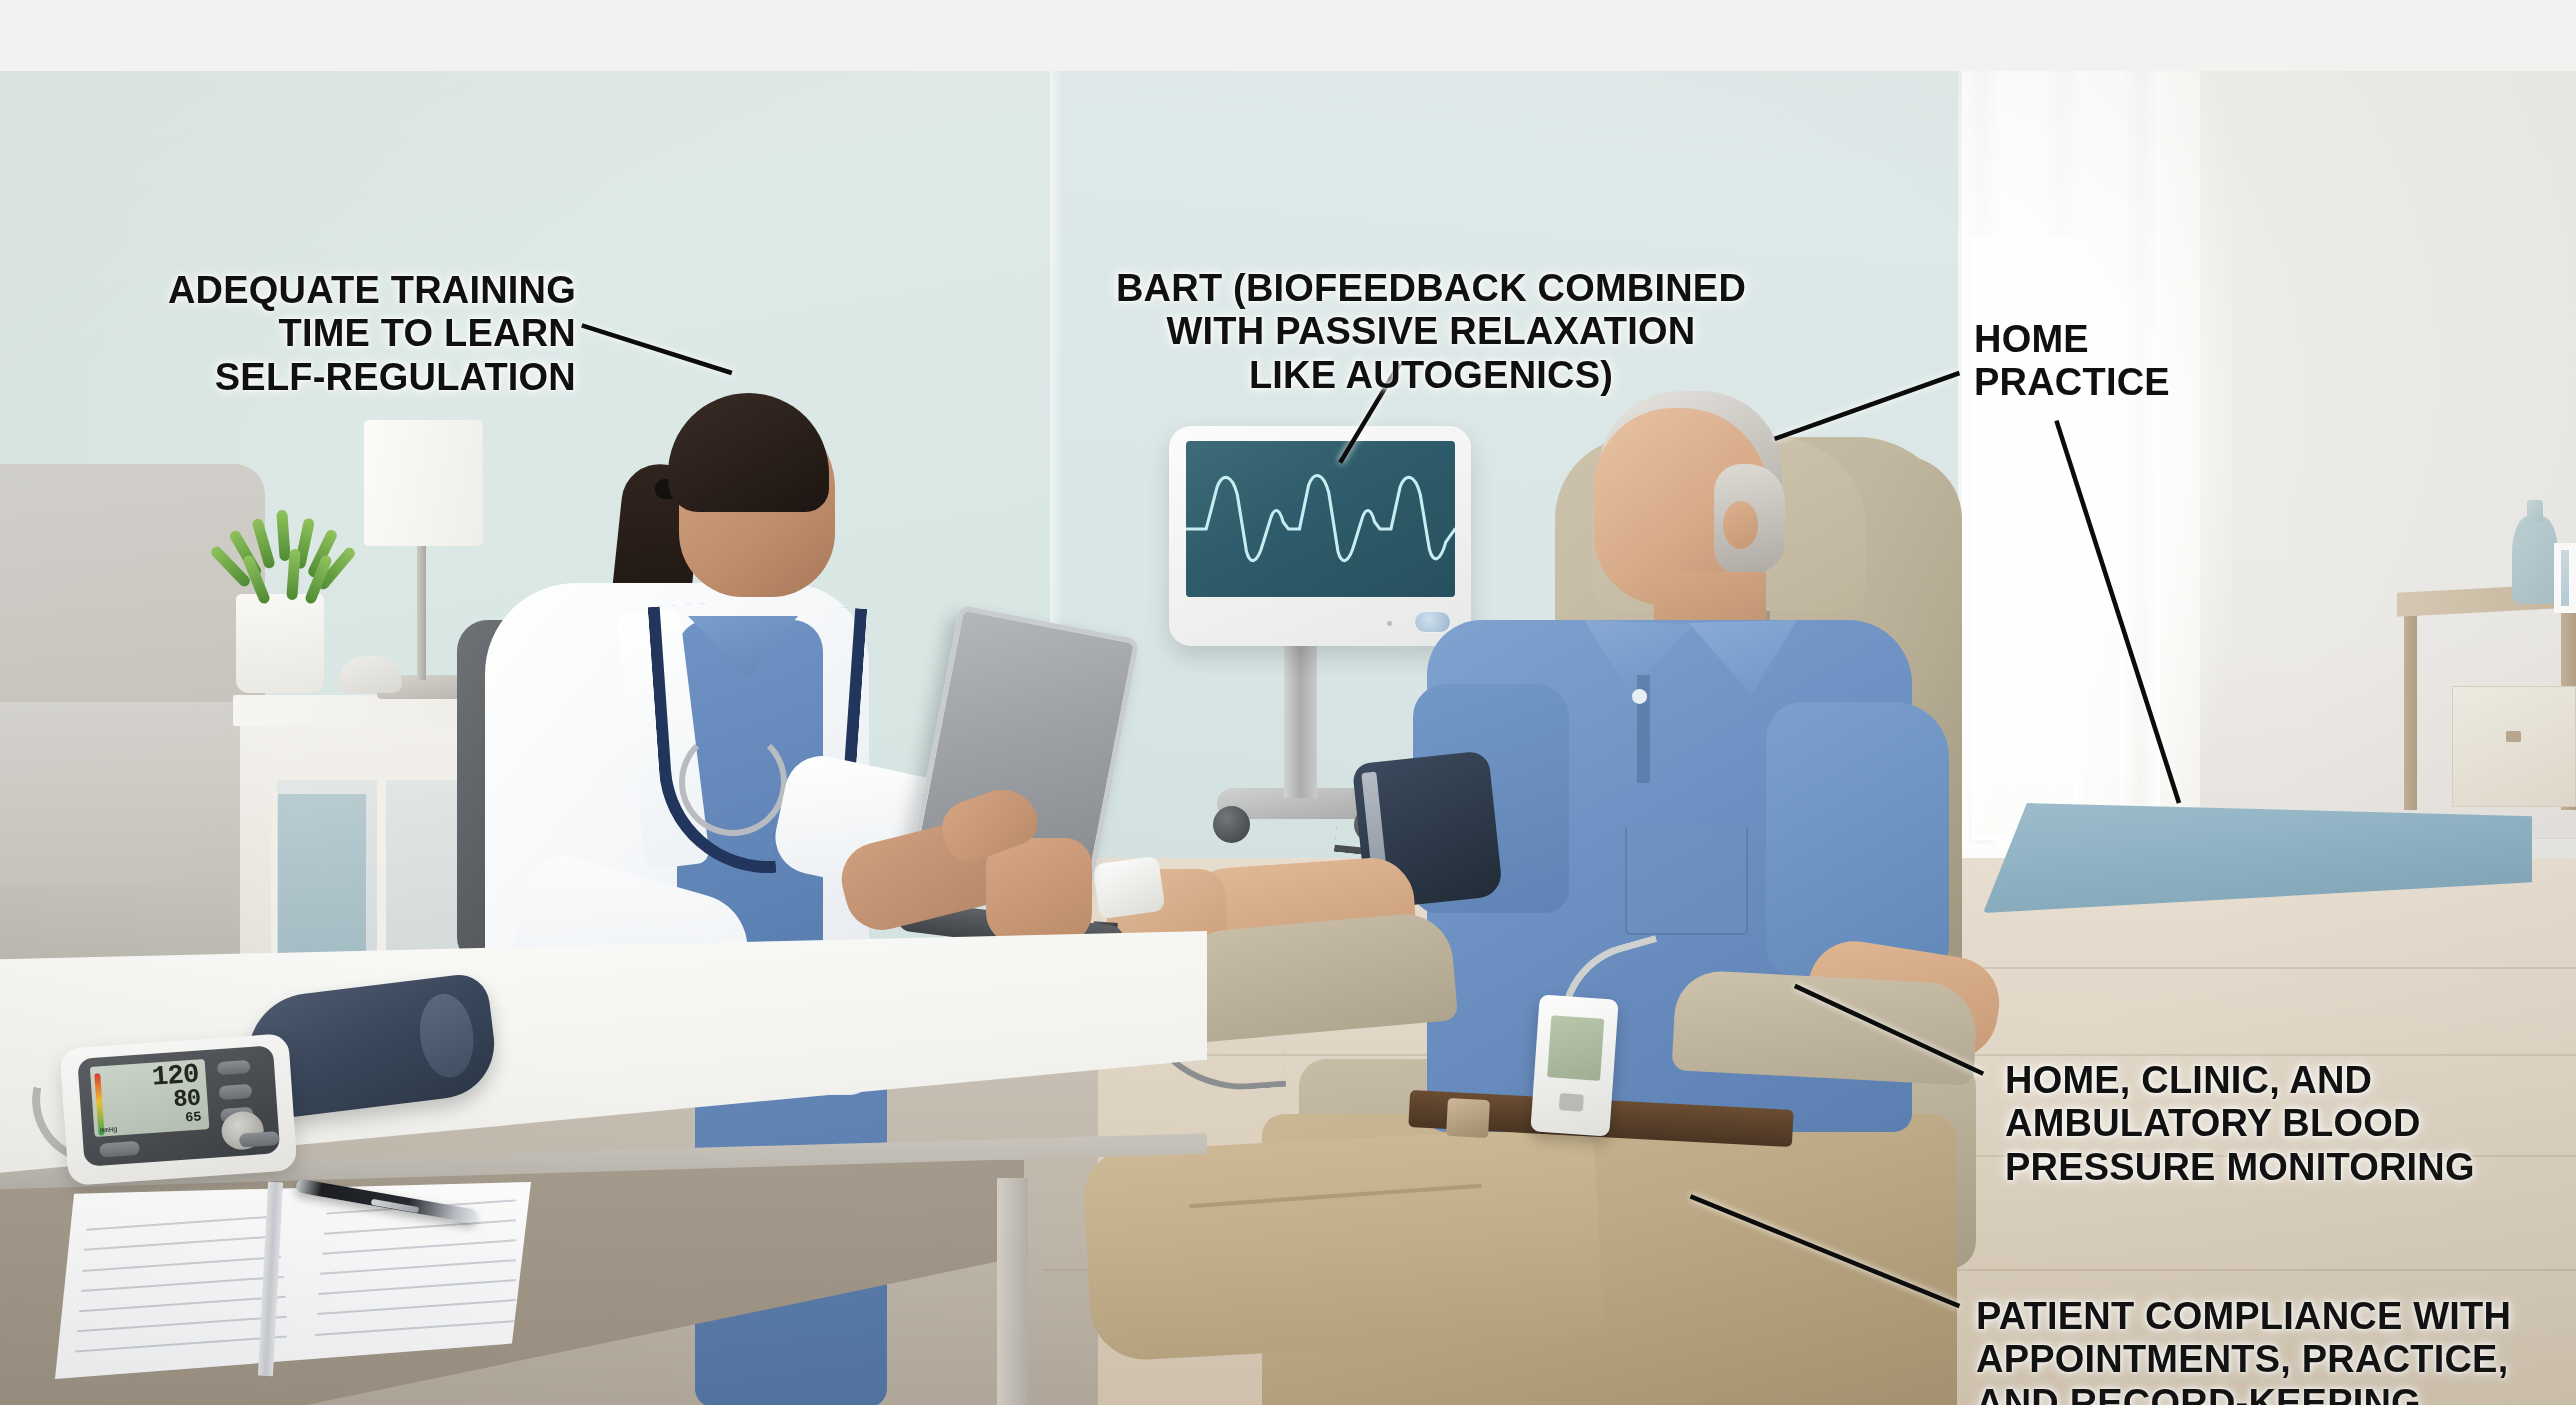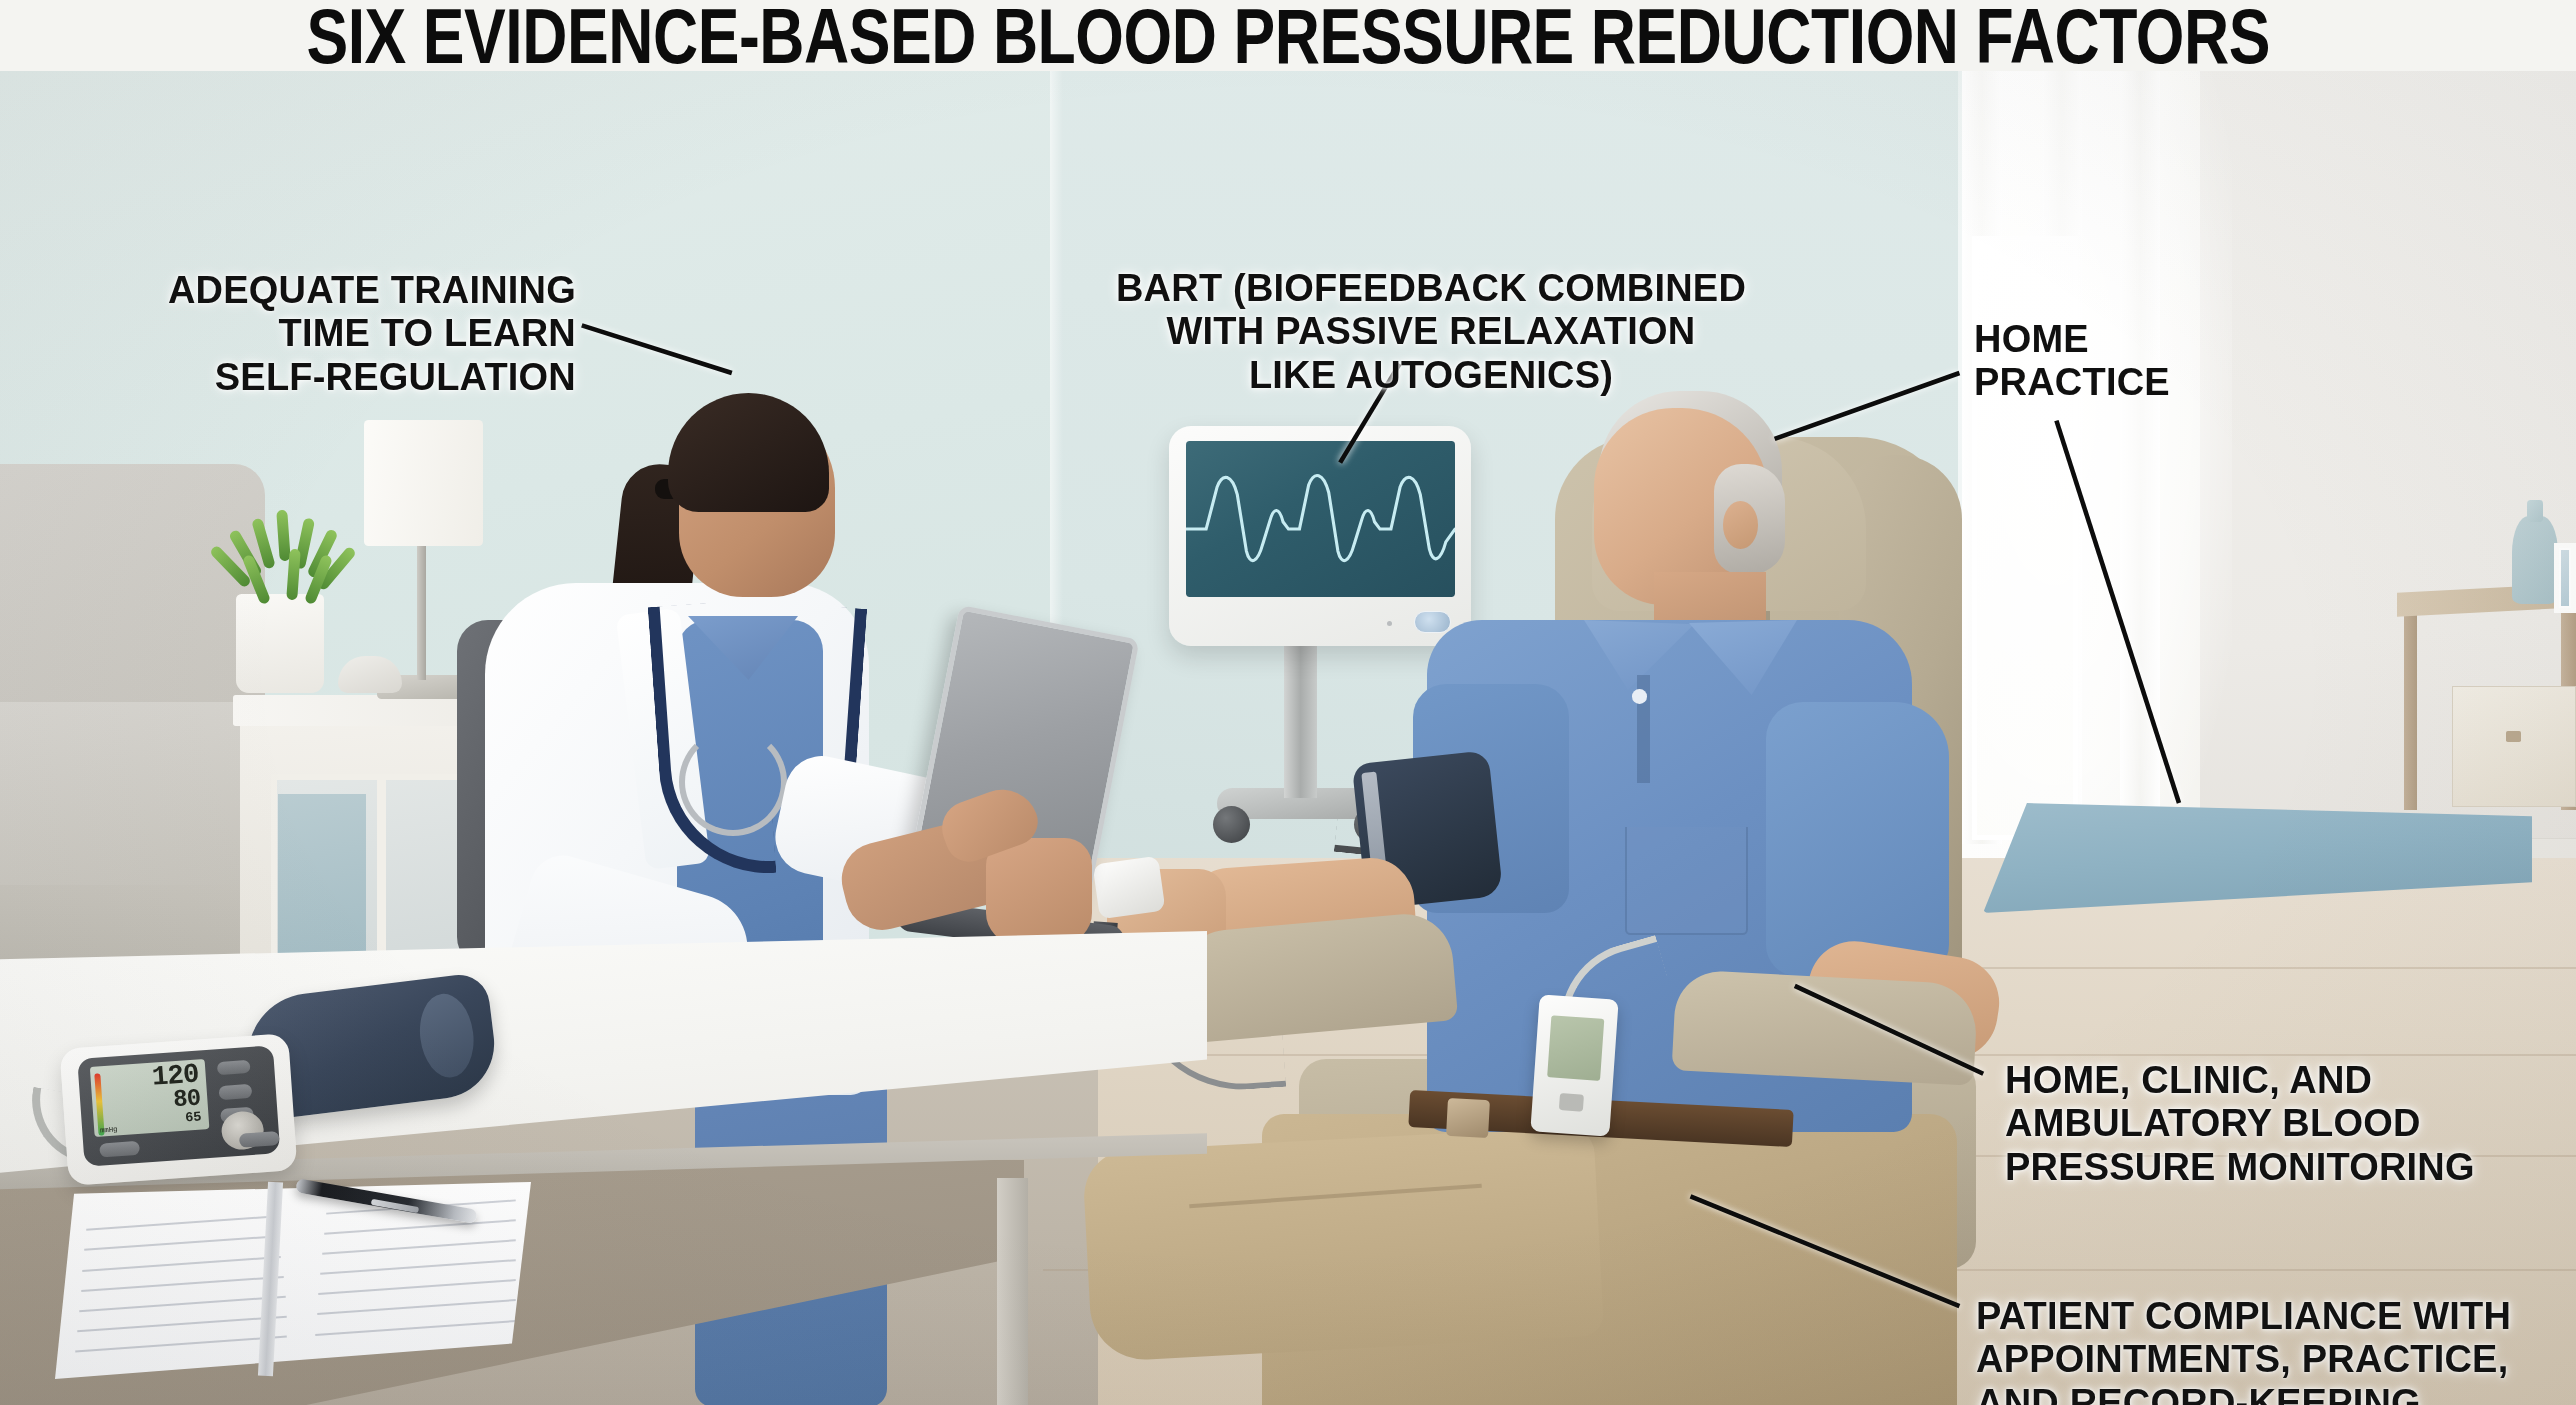--- a/index.html
+++ b/index.html
@@ -713,23 +713,20 @@
   #photo-overlay {
     position:absolute; inset:0; z-index:70; pointer-events:none;
     background:radial-gradient(ellipse at 50% 45%, rgba(255,255,255,0) 55%, rgba(60,60,55,.07) 100%);
   }
 </style>
 </head>
 <body>
 
 <div id="stage">
 
-  <div id="title-band">
-    <div id="title-text">SIX EVIDENCE-BASED BLOOD PRESSURE REDUCTION FACTORS</div>
-  </div>
 
   <div id="scene">
 
     <div class="wall-left"></div>
     <div class="wall-mid"></div>
     <div class="wall-seam"></div>
     <div class="wall-right"></div>
 
     <div class="window-wrap"></div>
     <div class="curtain" style="left:1962px"></div>

